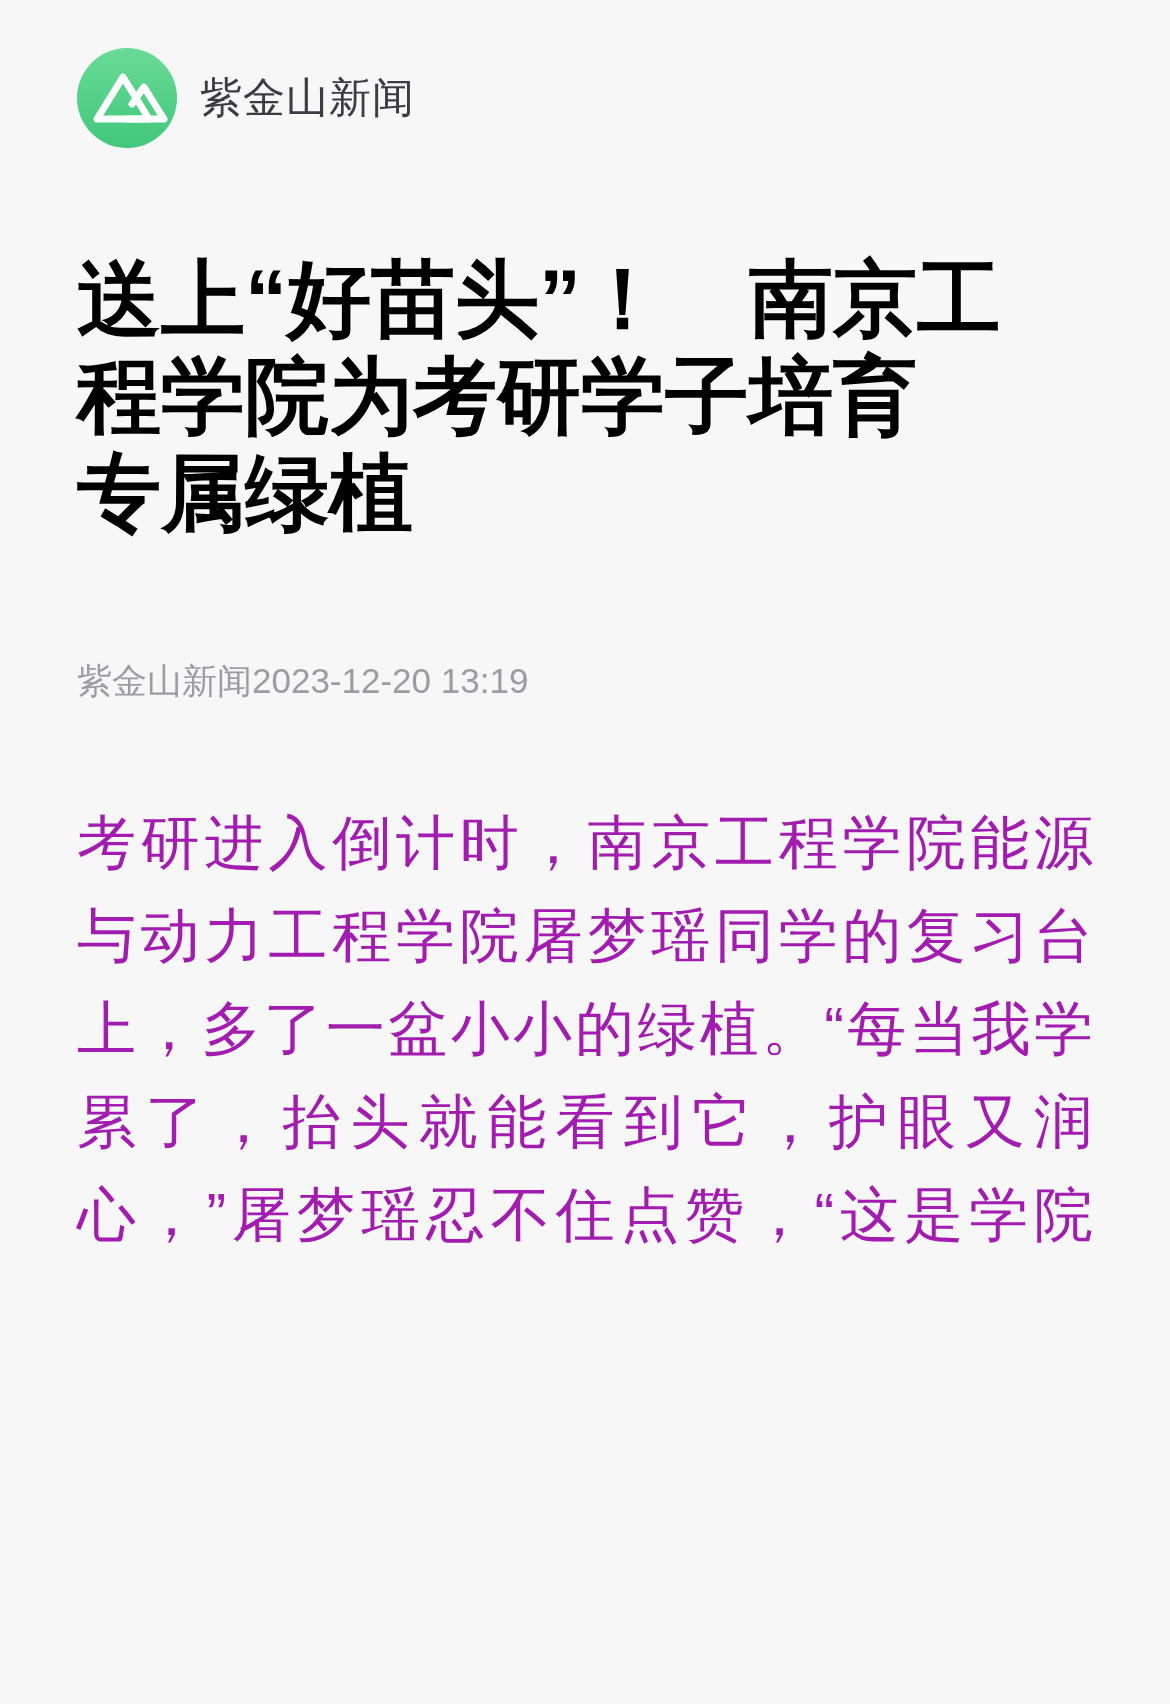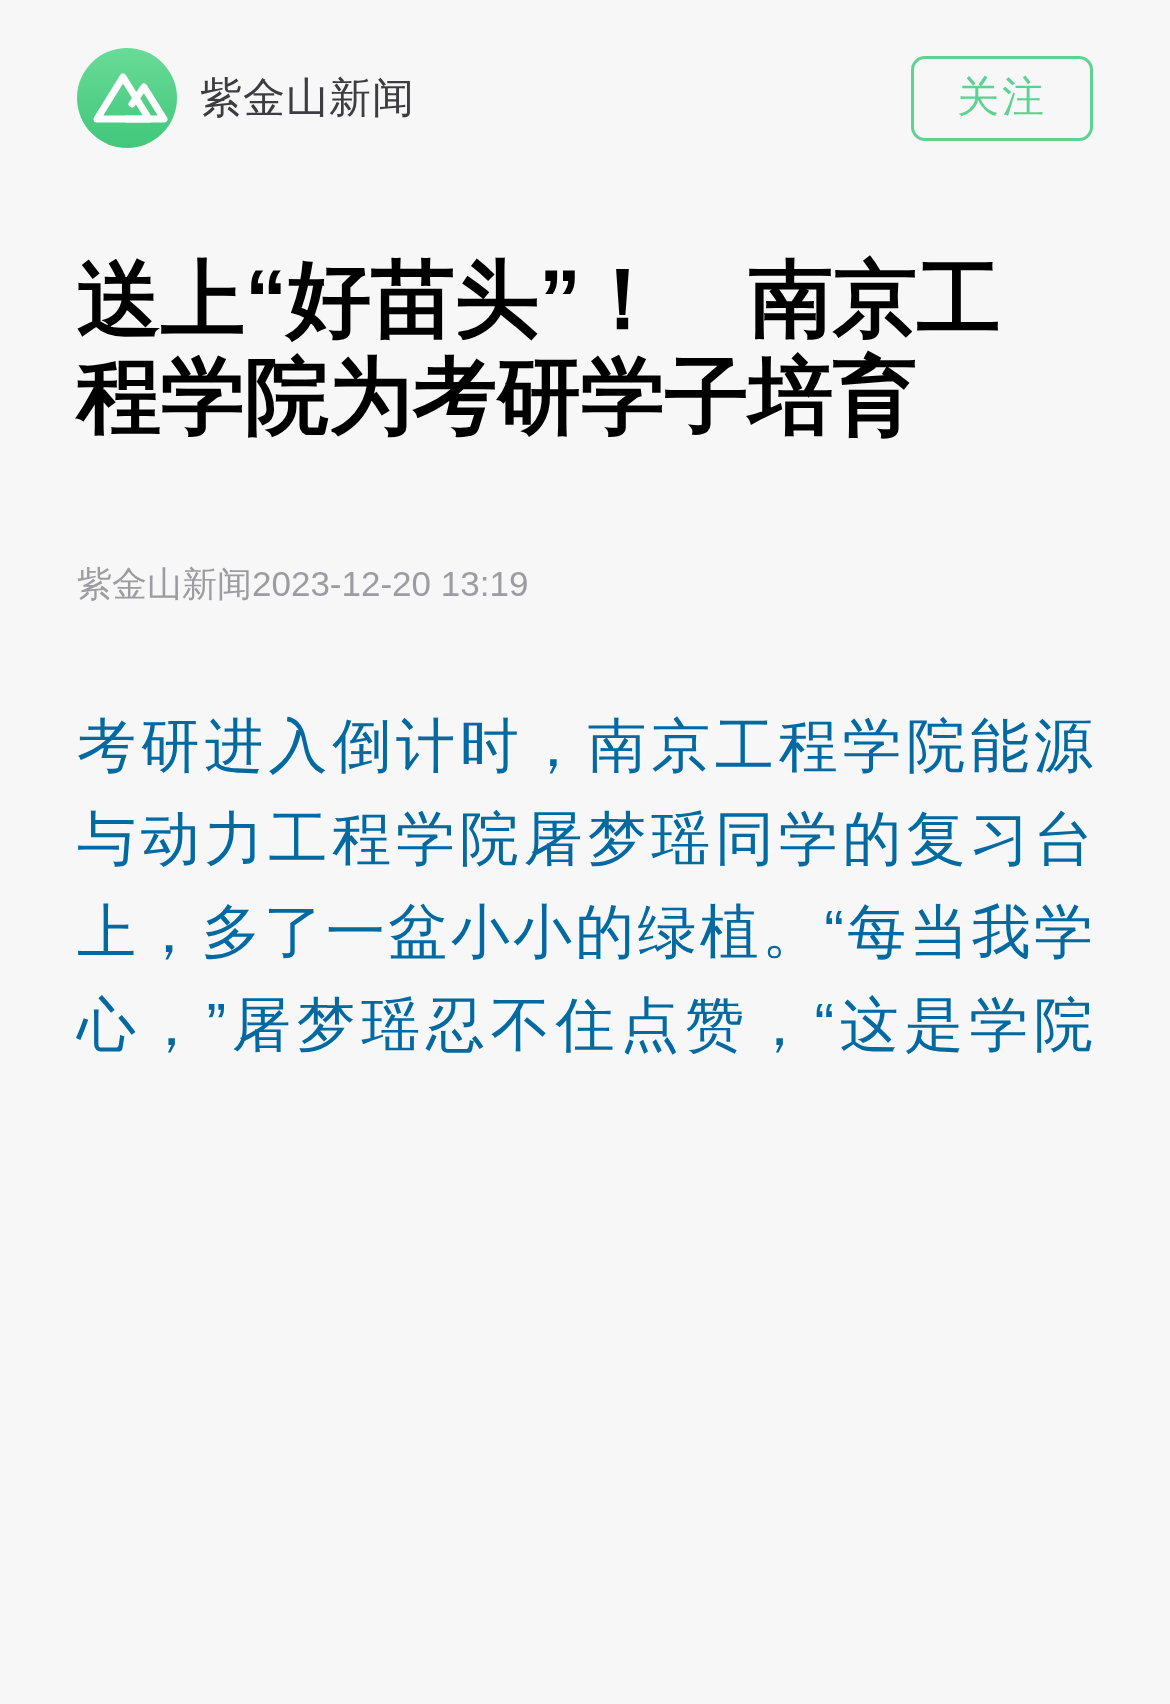--- a/index.html
+++ b/index.html
@@ -88,21 +88,21 @@
     color: #9c9ca1;
   }
   .byline-date {
   }
 
   
   .body-text {
     margin-top: 92px;
     font-size: 59px;
     line-height: 93px;
-    color: #0369a1;
+    color: #a21caf;
   }
   .body-line {
     margin: 0;
     text-align: justify;
     text-align-last: justify;
     text-justify: inter-ideograph;
   }
   .body-line.last {
     text-align-last: left;
   }
@@ -122,33 +122,34 @@
               <stop offset="1" stop-color="#41c77b"></stop>
             </linearGradient>
           </defs>
           <circle cx="50" cy="50" r="50" fill="url(#logoGrad)"></circle>
           <path d="M20 71 L46 29 L72 71 Z" fill="none" stroke="#ffffff" stroke-width="7" stroke-linejoin="round" stroke-linecap="round"></path>
           <path d="M55 56 L67 39 L87 71 L50 71" fill="none" stroke="#ffffff" stroke-width="7" stroke-linejoin="round" stroke-linecap="round"></path>
         </svg>
       </span>
       <span class="brand-name">紫金山新闻</span>
     </div>
-    <button class="follow-btn">关注</button>
   </header>
 
   <h1 class="title">
     <span class="title-line">送上“好苗头”！　南京工</span>
     <span class="title-line">程学院为考研学子培育</span>
+    <span class="title-line">专属绿植</span>
   </h1>
 
   <div class="byline">
     <span class="byline-source">紫金山新闻</span>
     <span class="byline-date">2023-12-20 13:19</span>
   </div>
 
   <div class="body-text">
     <p class="body-line">考研进入倒计时，南京工程学院能源</p>
     <p class="body-line">与动力工程学院屠梦瑶同学的复习台</p>
     <p class="body-line">上，多了一盆小小的绿植。“每当我学</p>
+    <p class="body-line">累了，抬头就能看到它，护眼又润</p>
     <p class="body-line">心，”屠梦瑶忍不住点赞，“这是学院</p>
   </div>
 
 </div>
 
 </body></html>

